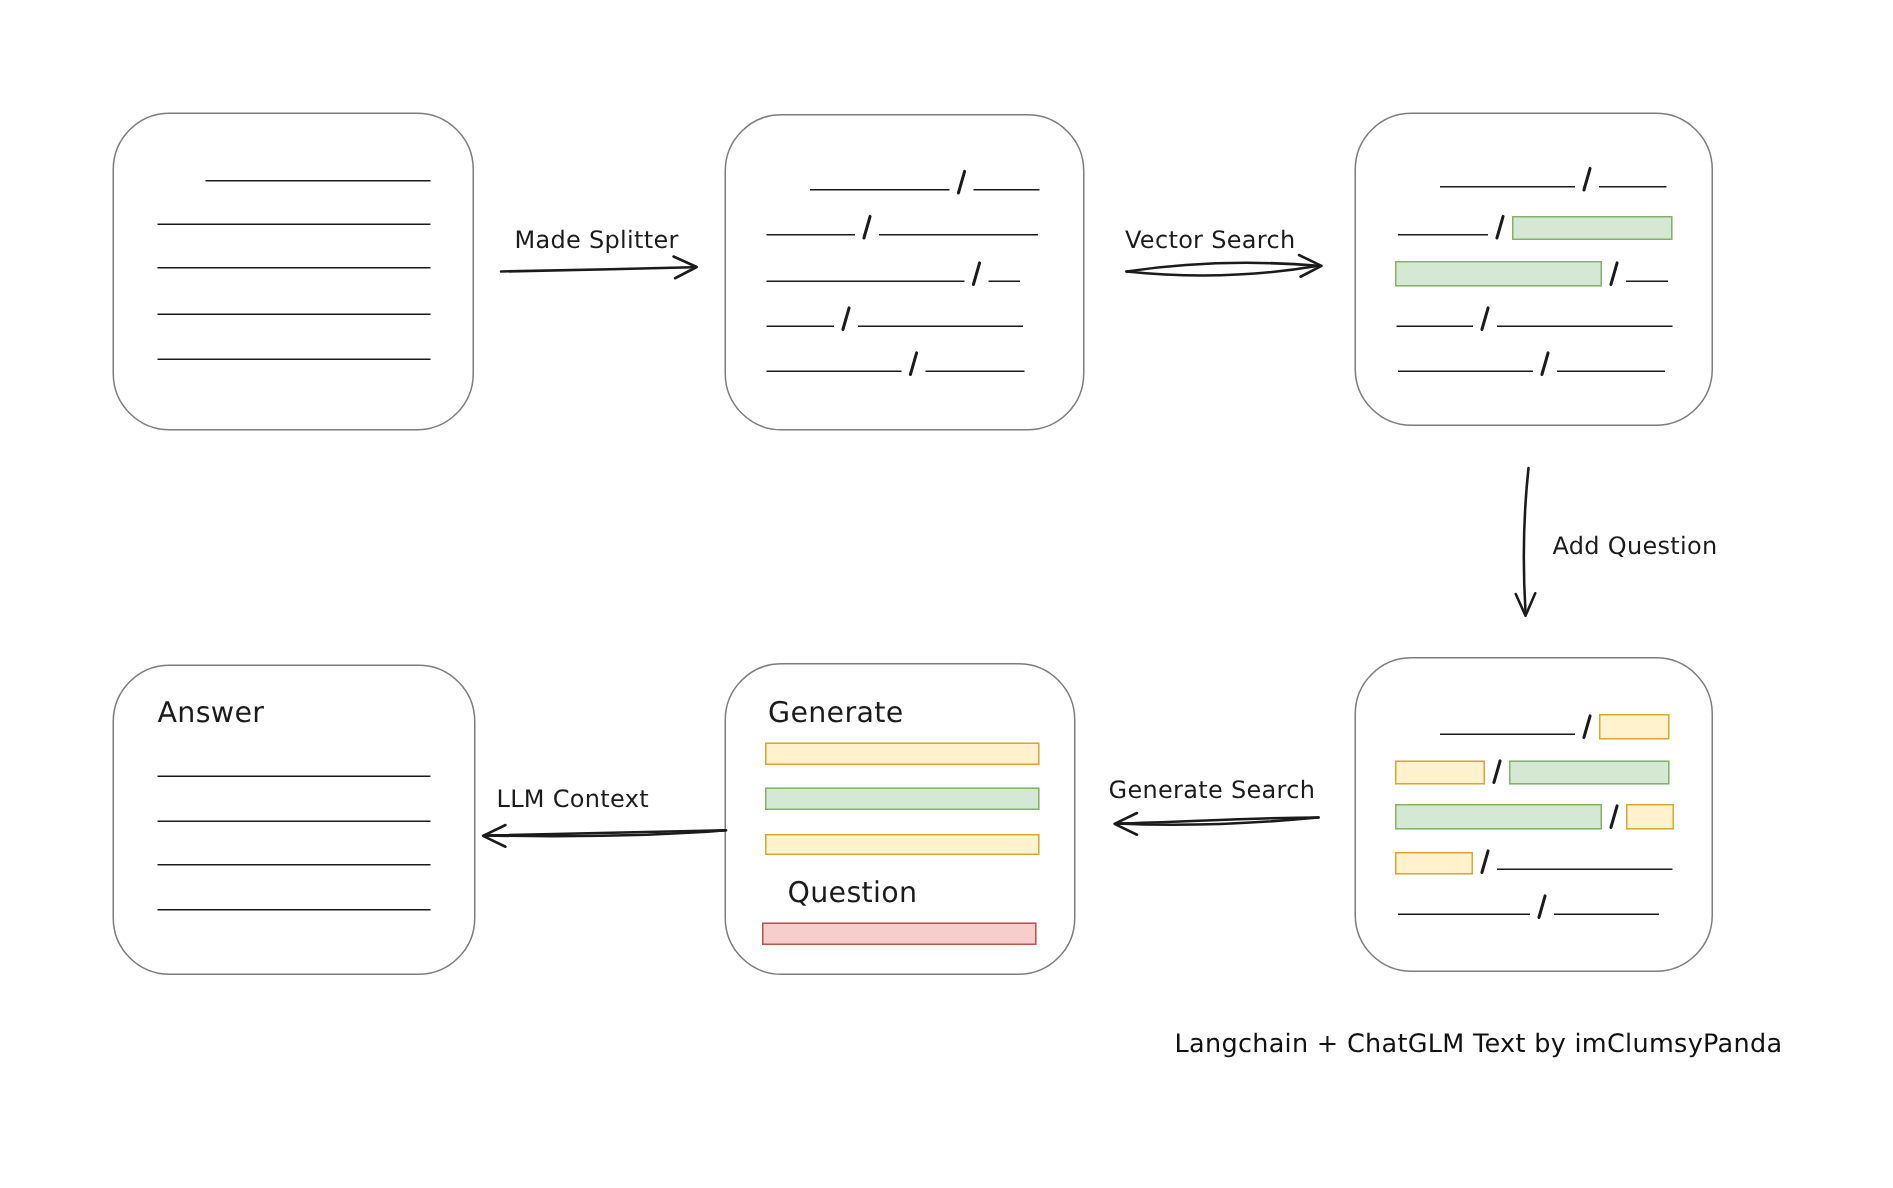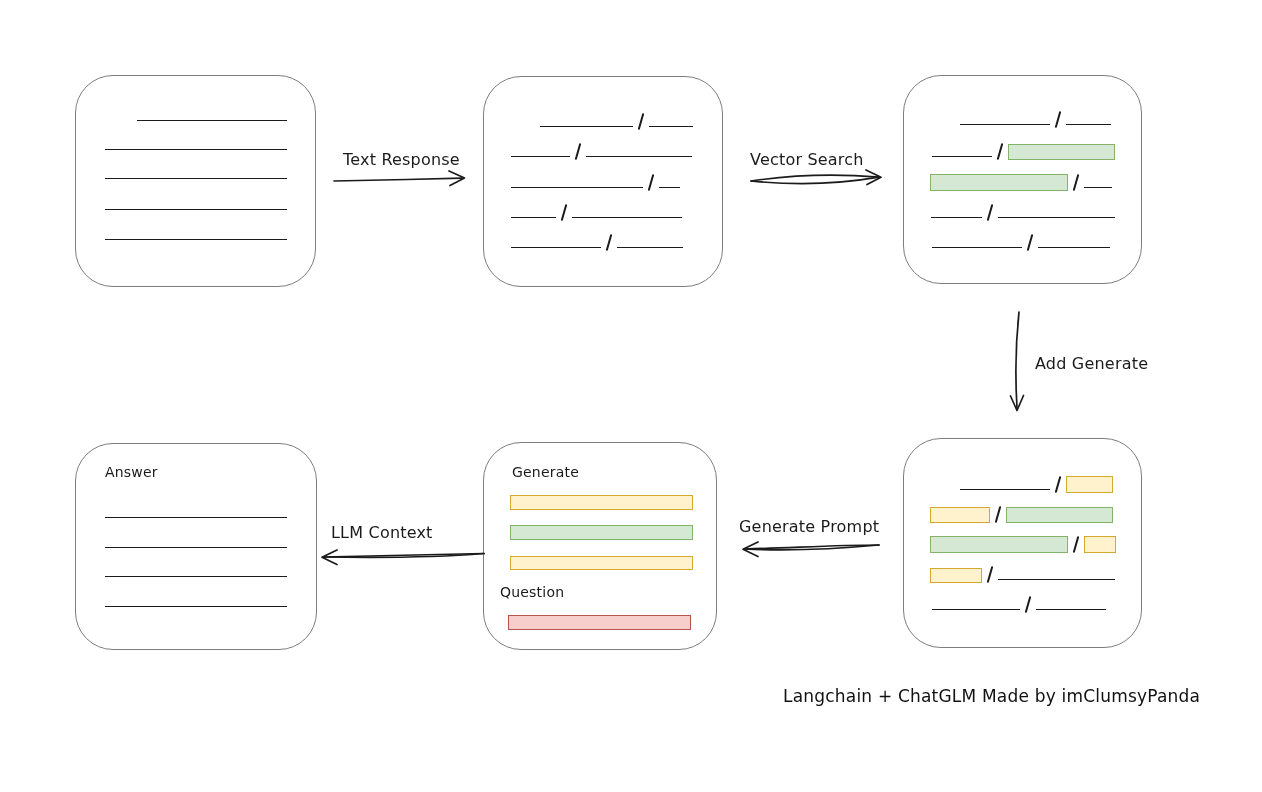--- a/index.html
+++ b/index.html
@@ -18,21 +18,21 @@
     box-sizing:border-box;
   }
   .lbl{
     position:absolute;
     font-size:16px;
     line-height:1.2;
     white-space:nowrap;
     color:#1b1b1b;
     letter-spacing:.2px;
   }
-  .lbl.inbox{font-size:14px}
+  .lbl.inbox{font-size:19px}
   .credit{
     position:absolute;
     font-size:17px;
     white-space:nowrap;
     color:#111;
     letter-spacing:.2px;
   }
   .row{
     position:absolute;
     display:flex;
@@ -67,30 +67,30 @@
 <div class="canvas">
 
   <div class="box" style="left:75px;top:75px;width:241px;height:212px"></div>
   <div class="box" style="left:483px;top:76px;width:240px;height:211px"></div>
   <div class="box" style="left:903px;top:75px;width:239px;height:209px"></div>
   <div class="box" style="left:903px;top:438px;width:239px;height:210px"></div>
   <div class="box" style="left:483px;top:442px;width:234px;height:208px"></div>
   <div class="box" style="left:75px;top:443px;width:242px;height:207px"></div>
 
   <div class="lbl inbox" style="left:512px;top:464px">Generate</div>
-  <div class="lbl inbox" style="left:500px;top:584px">Question</div>
+  <div class="lbl inbox" style="left:525px;top:584px">Question</div>
   <div class="lbl inbox" style="left:105px;top:464px">Answer</div>
 
-  <div class="lbl" style="left:343px;top:150px">Text Response</div>
+  <div class="lbl" style="left:343px;top:150px">Made Splitter</div>
   <div class="lbl" style="left:750px;top:150px">Vector Search</div>
-  <div class="lbl" style="left:1035px;top:354px">Add Generate</div>
-  <div class="lbl" style="left:739px;top:517px">Generate Prompt</div>
+  <div class="lbl" style="left:1035px;top:354px">Add Question</div>
+  <div class="lbl" style="left:739px;top:517px">Generate Search</div>
   <div class="lbl" style="left:331px;top:523px">LLM Context</div>
 
-  <div class="credit" style="left:783px;top:686px">Langchain + ChatGLM Made by imClumsyPanda</div>
+  <div class="credit" style="left:783px;top:686px">Langchain + ChatGLM Text by imClumsyPanda</div>
 
   <svg class="arrows" width="1262" height="792">
     <g>
       <path d="M334,181 C375,180.5 420,179 462,178.2"></path>
       <path d="M449,171 L464.5,178 L450,185.5"></path>
     </g>
     <g>
       <path d="M751,181 C795,174.5 840,174 879,177.2"></path>
       <path d="M751,181 C800,186 845,183 879,177.2"></path>
       <path d="M866,170 L881,177.3 L867,184.5"></path>

